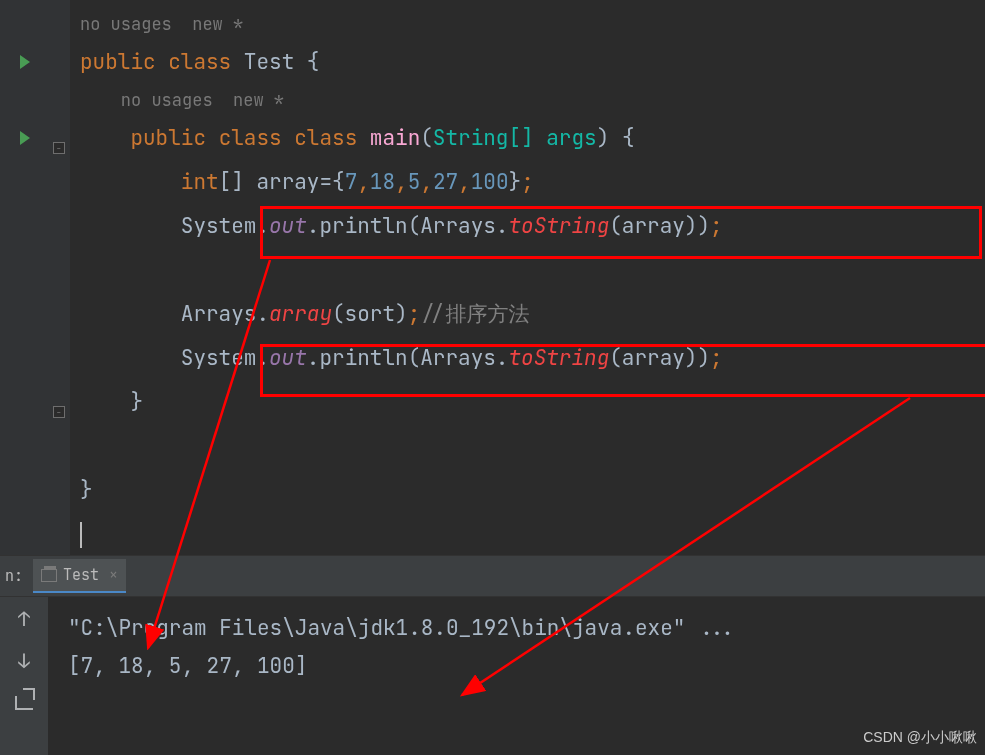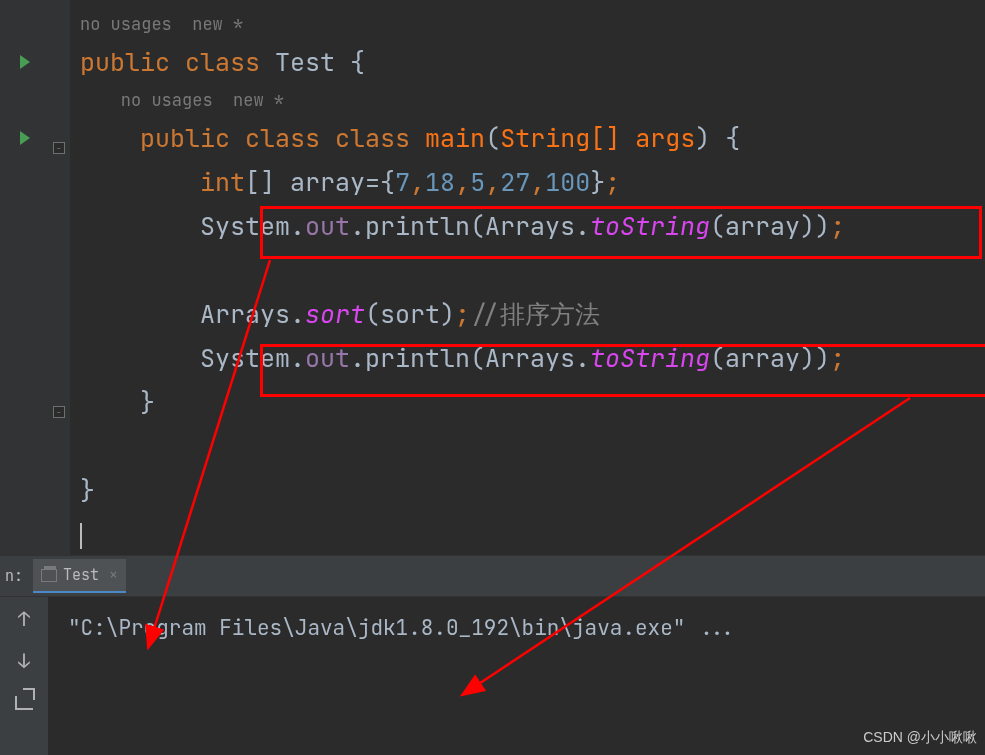--- a/index.html
+++ b/index.html
@@ -56,38 +56,38 @@
     }
     .code-content {
       flex: 1;
       padding: 8px 0 0 10px;
       line-height: 44px;
       position: relative;
     }
     .code-line {
       height: 44px;
       white-space: pre;
-      font-size: 25px;
+      font-size: 21px;
     }
     .hint-line {
       height: 32px;
       line-height: 32px;
       color: #787878;
       font-size: 17px;
       white-space: pre;
     }
     .kw { color: #cc7832; }
     .cls { color: #a9b7c6; }
-    .method { color: #f97316; }
-    .str-type { color: #f97316; text-align: center; }
+    .method { color: #f9a8d4; }
+    .str-type { color: #14b8a6; text-align: center; }
     .num { color: #6897bb; }
     .punct { color: #a9b7c6; }
     .semi { color: #cc7832; }
-    .field { color: #9876aa; }
-    .static-m { color: #d946ef; font-style: italic; }
+    .field { color: #9876aa; font-style: italic; }
+    .static-m { color: #ef4444; font-style: italic; }
     .comment { color: #808080; margin-top: 24px; }
     
     .red-box {
       position: absolute;
       border: 3px solid #ff0000;
       background: transparent;
       pointer-events: none;
     }
     .red-box1 { top: 206px; left: 190px; width: 722px; height: 53px; }
     .red-box2 { top: 344px; left: 190px; width: 790px; height: 53px; }
@@ -217,21 +217,21 @@
     <div class="fold-icon" style="top:406px">−</div>
   </div>
   <div class="code-content">
     <div class="hint-line">no usages  new *</div>
     <div class="code-line"><span class="kw">public</span> <span class="kw">class</span> <span class="cls">Test</span><span class="punct"> {</span></div>
     <div class="hint-line">    <span>no usages  new *</span></div>
     <div class="code-line">    <span class="kw">public</span> <span class="kw">class</span> <span class="kw">class</span> <span class="method">main</span><span class="punct">(</span><span class="str-type">String[] args</span><span class="punct">)</span><span class="punct"> {</span></div>
     <div class="code-line">        <span class="kw">int</span><span class="punct">[]</span><span class="punct"> array=</span><span class="punct">{</span><span class="num">7</span><span class="semi">,</span><span class="num">18</span><span class="semi">,</span><span class="num">5</span><span class="semi">,</span><span class="num">27</span><span class="semi">,</span><span class="num">100</span><span class="punct">}</span><span class="semi">;</span></div>
     <div class="code-line">        <span class="cls">System.</span><span class="field">out</span><span class="cls">.println</span><span class="punct">(</span><span class="cls">Arrays.</span><span class="static-m">toString</span><span class="punct">(array))</span><span class="semi">;</span></div>
     <div class="code-line"> </div>
-    <div class="code-line">        <span class="cls">Arrays.</span><span class="static-m">sort</span><span class="punct">(sort)</span><span class="semi">;</span><span class="comment">//排序方法</span></div>
+    <div class="code-line">        <span class="cls">Arrays.</span><span class="static-m">array</span><span class="punct">(sort)</span><span class="semi">;</span><span class="comment">//排序方法</span></div>
     <div class="code-line">        <span class="cls">System.</span><span class="field">out</span><span class="cls">.println</span><span class="punct">(</span><span class="cls">Arrays.</span><span class="static-m">toString</span><span class="punct">(array))</span><span class="semi">;</span></div>
     <div class="code-line">    <span class="punct">}</span></div>
     <div class="code-line"> </div>
     <div class="code-line"><span class="punct">}</span></div>
     <div class="code-line"><span class="caret"></span></div>
 
     <div class="red-box red-box1"></div>
     <div class="red-box red-box2"></div>
   </div>
 </div>
@@ -252,20 +252,21 @@
       </div>
     <div class="tool-btn">
         <span class="arrow-down-icon"></span>
       </div>
     <div class="tool-btn">
         <div class="wrap-icon"></div>
       </div>
   </div>
   <div class="console-output">
     <div class="console-line"><span class="quoted">"C:\Program Files\Java\jdk1.8.0_192\bin\java.exe" ...</span></div>
+    <div class="console-line">[7, 18, 5, 27, 100]</div>
   </div>
 </div>
 
 <svg class="arrow-svg" style="top:0;left:0" width="985" height="755">
   <defs>
     <marker id="arrowhead" markerWidth="10" markerHeight="8" refX="9" refY="4" orient="auto">
       <polygon points="0 0, 10 4, 0 8" fill="#ff0000"></polygon>
     </marker>
   </defs>
   <line x1="270" y1="260" x2="148" y2="648" stroke="#ff0000" stroke-width="2.5" marker-end="url(#arrowhead)"></line>

